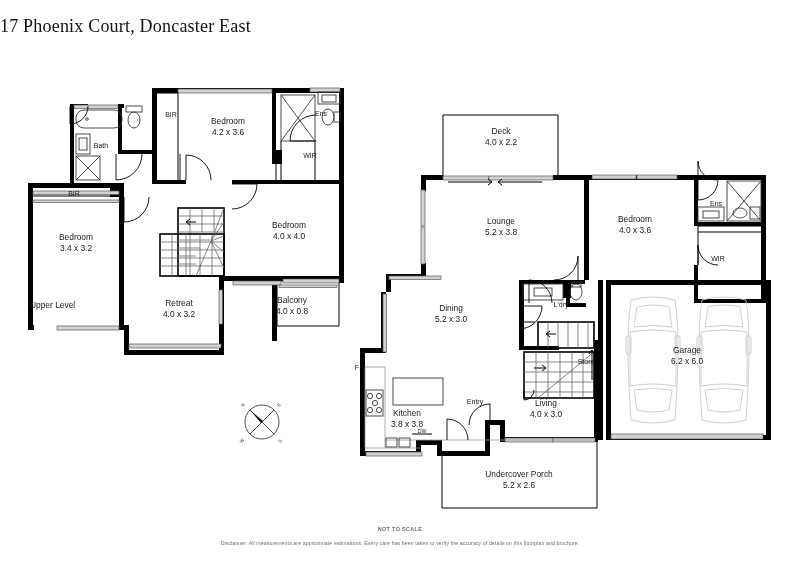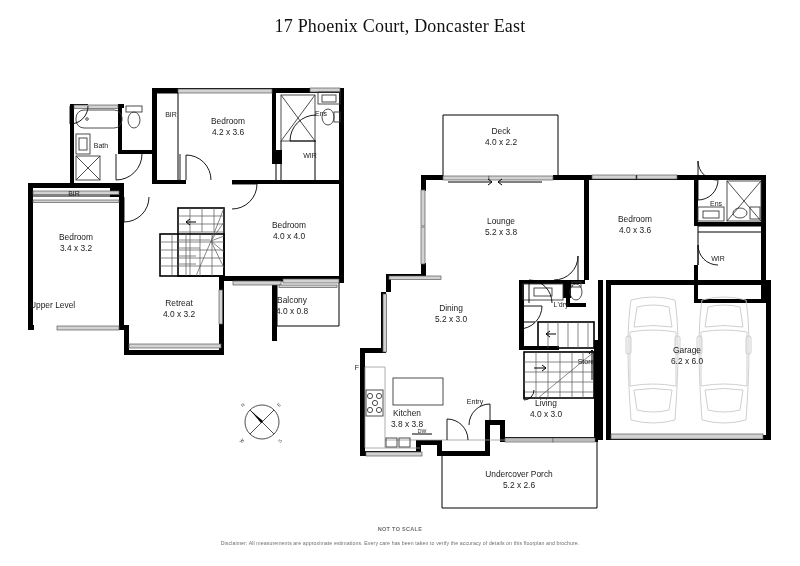--- a/index.html
+++ b/index.html
@@ -4,21 +4,21 @@
 <title>Floorplan</title>
 <style>
   html,body{margin:0;padding:0;background:#ffffff;}
   body{
     width:800px;height:566px;overflow:hidden;position:relative;
     font-family:"Liberation Sans","DejaVu Sans",sans-serif;
     color:#000;
   }
   #stage{position:absolute;left:0;top:0;width:800px;height:566px;}
   #plan-title{
-    position:absolute;left:0;top:16px;width:800px;text-align:center;
+    position:absolute;left:0;top:16px;width:800px;
     font-family:"Liberation Serif","DejaVu Serif",serif;
     font-size:18px;letter-spacing:.2px;color:#111;
   }
   #footer-scale{
     position:absolute;left:0;top:526px;width:800px;text-align:center;
     font-size:5.5px;font-weight:bold;color:#6f6f6f;letter-spacing:.3px;
   }
   #footer-disclaimer{
     position:absolute;left:0;top:540px;width:800px;text-align:center;
     font-size:5.2px;color:#6f6f6f;letter-spacing:.1px;

